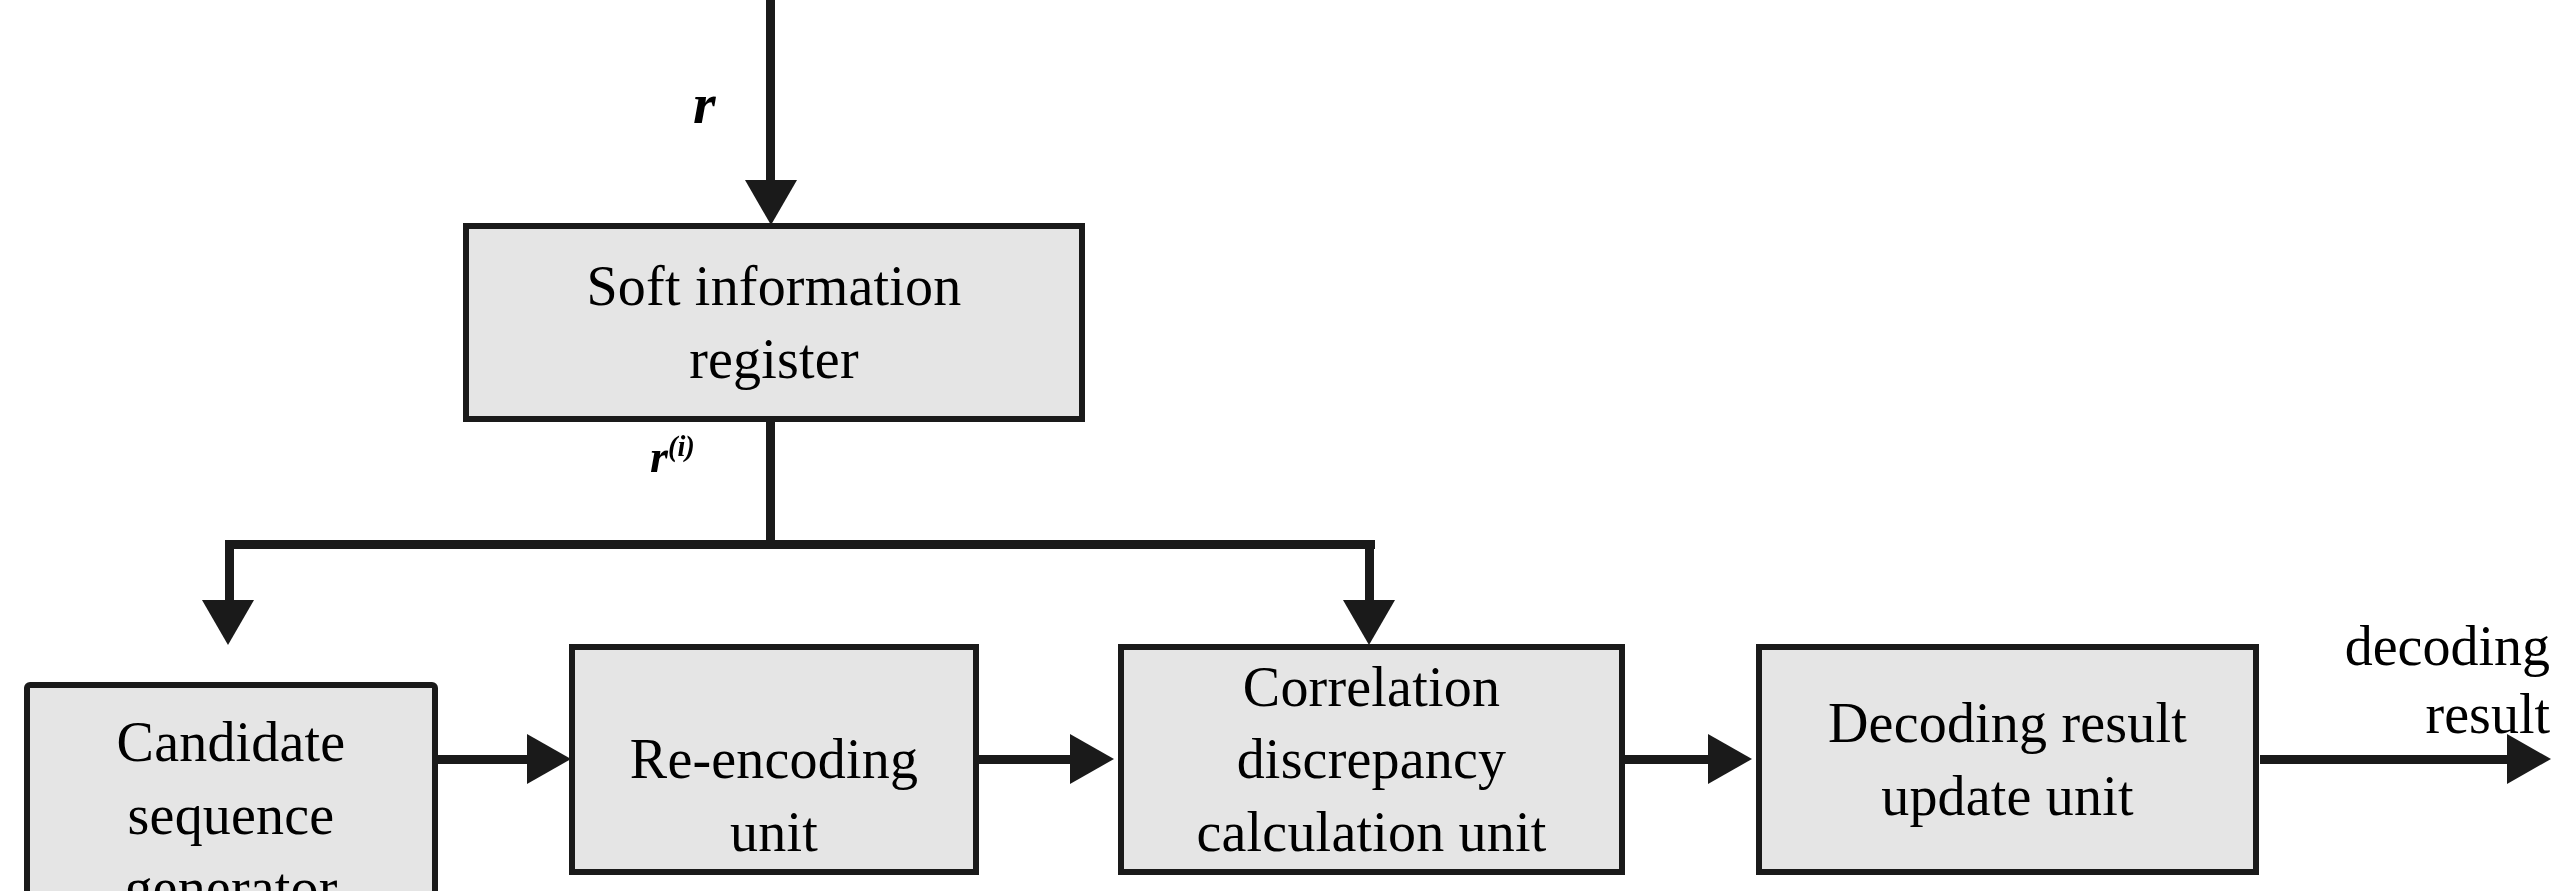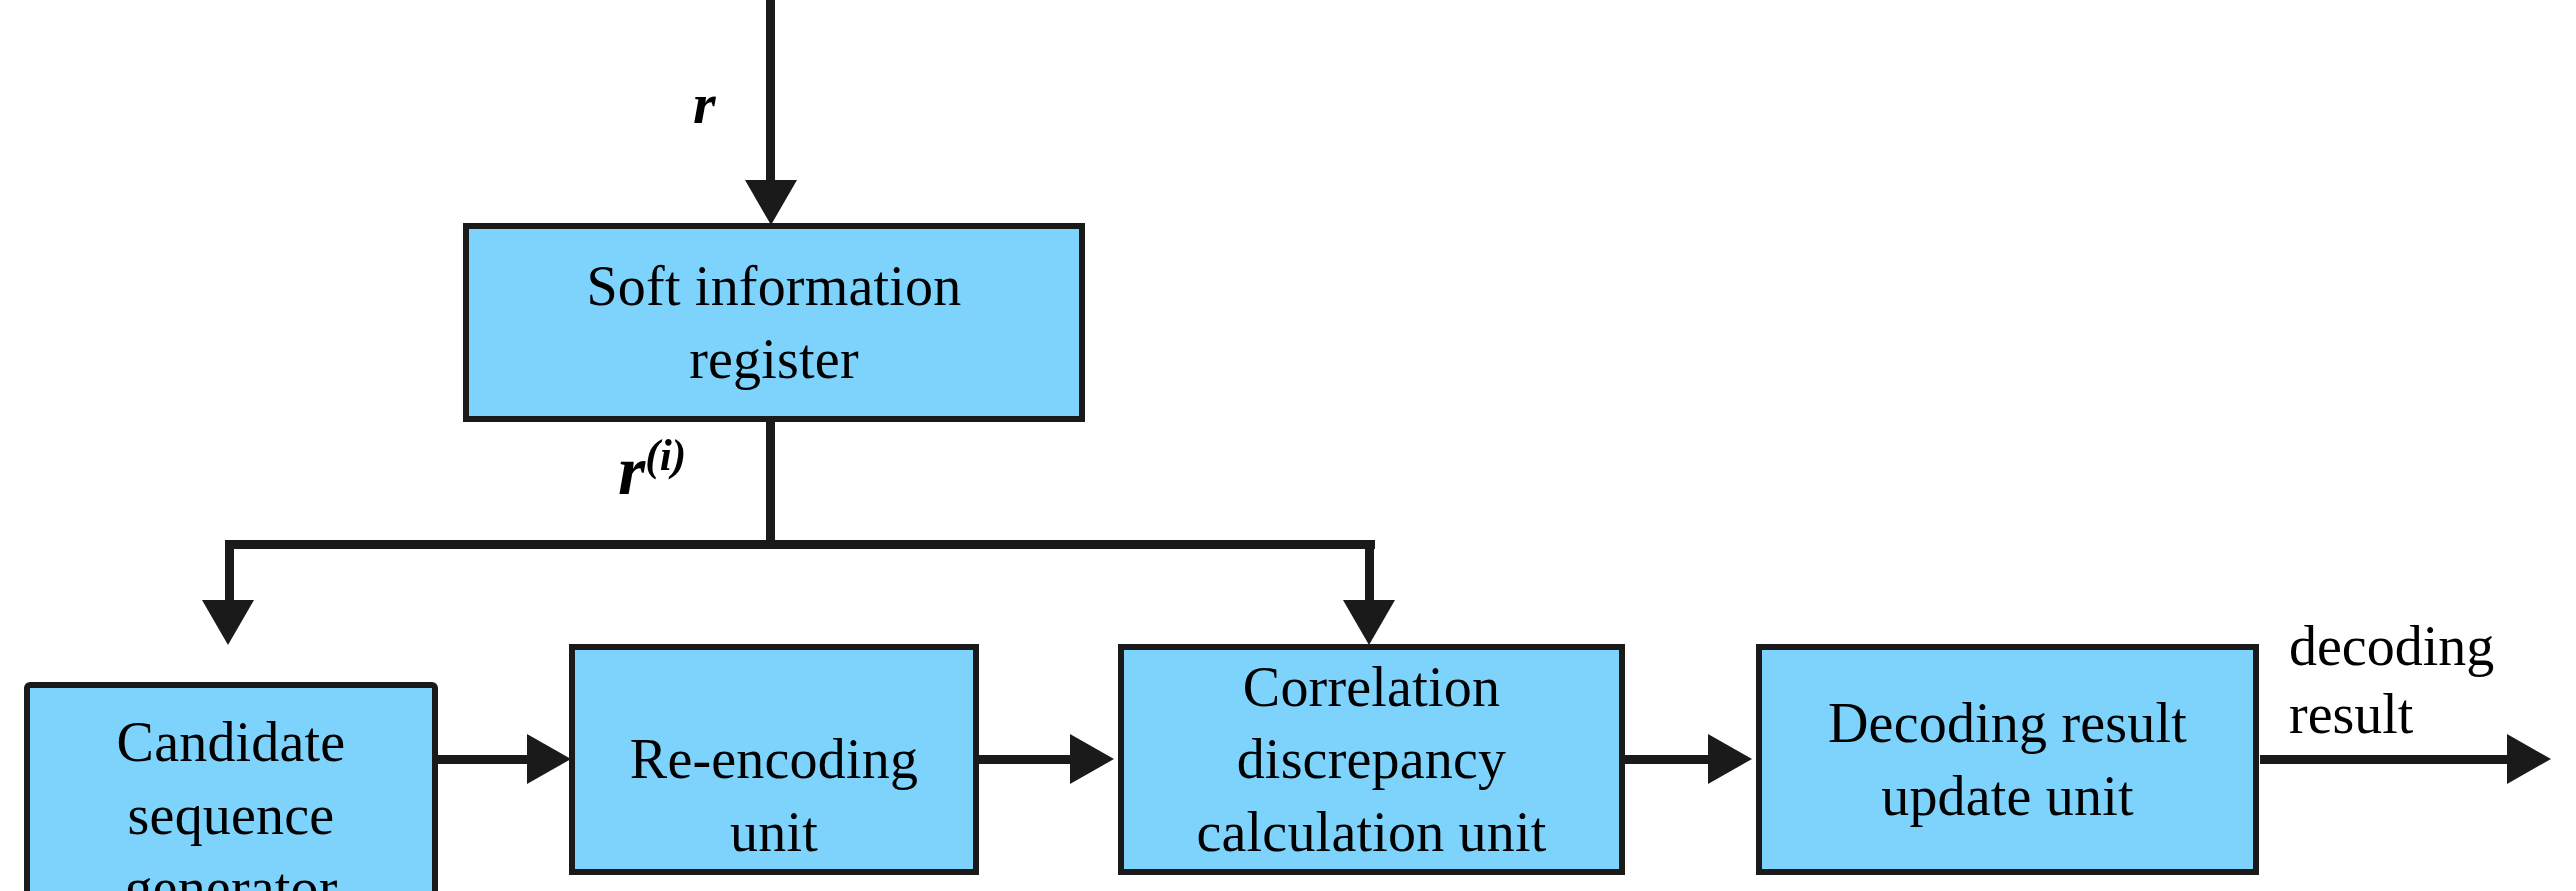--- a/index.html
+++ b/index.html
@@ -14,21 +14,21 @@
     height: 891px;
     background: #ffffff;
     overflow: hidden;
     font-family: "Liberation Serif", "DejaVu Serif", serif;
   }
   
   .box {
     position: absolute;
     box-sizing: border-box;
     border: 6.8px solid #1a1a1a;
-    background: #7dd3fc;
+    background: #e5e5e5;
     display: flex;
     align-items: center;
     justify-content: center;
     text-align: center;
     color: #000000;
     line-height: 1.30;
     letter-spacing: 0.2px;
   }
   .box .label {
     display: block;
@@ -70,32 +70,32 @@
   }
   .sig-label .sup {
     font-size: 0.62em;
     vertical-align: super;
     font-weight: bold;
     font-style: italic;
   }
   .plain-label {
     position: absolute;
     color: #000000;
-    text-align: left;
+    text-align: right;
     line-height: 1.22;
     white-space: pre-line;
   }
 
   
   #in-line        { left: 766px;  top: 0px;   width: 8.7px;  height: 184px; }
   #in-arrow       { left: 745px;  top: 180px; }
   #label-r        { left: 693px;  top: 70px;  font-size: 58px; }
 
   #reg-out-line   { left: 766px;  top: 422px; width: 8.7px;  height: 126px; }
-  #label-ri       { left: 618px;  top: 430px; font-size: 70px; }
+  #label-ri       { left: 650px;  top: 430px; font-size: 46px; }
 
   #branch-bar     { left: 225px;  top: 540px; width: 1150px; height: 8.7px; }
   #branch-l-line  { left: 225px;  top: 540px; width: 8.7px;  height: 64px; }
   #branch-l-arrow { left: 202px;  top: 600px; }
   #branch-r-line  { left: 1365px; top: 540px; width: 8.7px;  height: 64px; }
   #branch-r-arrow { left: 1343px; top: 600px; }
 
   #conn1-line     { left: 438px;  top: 755px; width: 93px;  height: 8.7px; }
   #conn1-arrow    { left: 527px;  top: 734px; }
   #conn2-line     { left: 979px; top: 755px; width: 95px;  height: 8.7px; }

